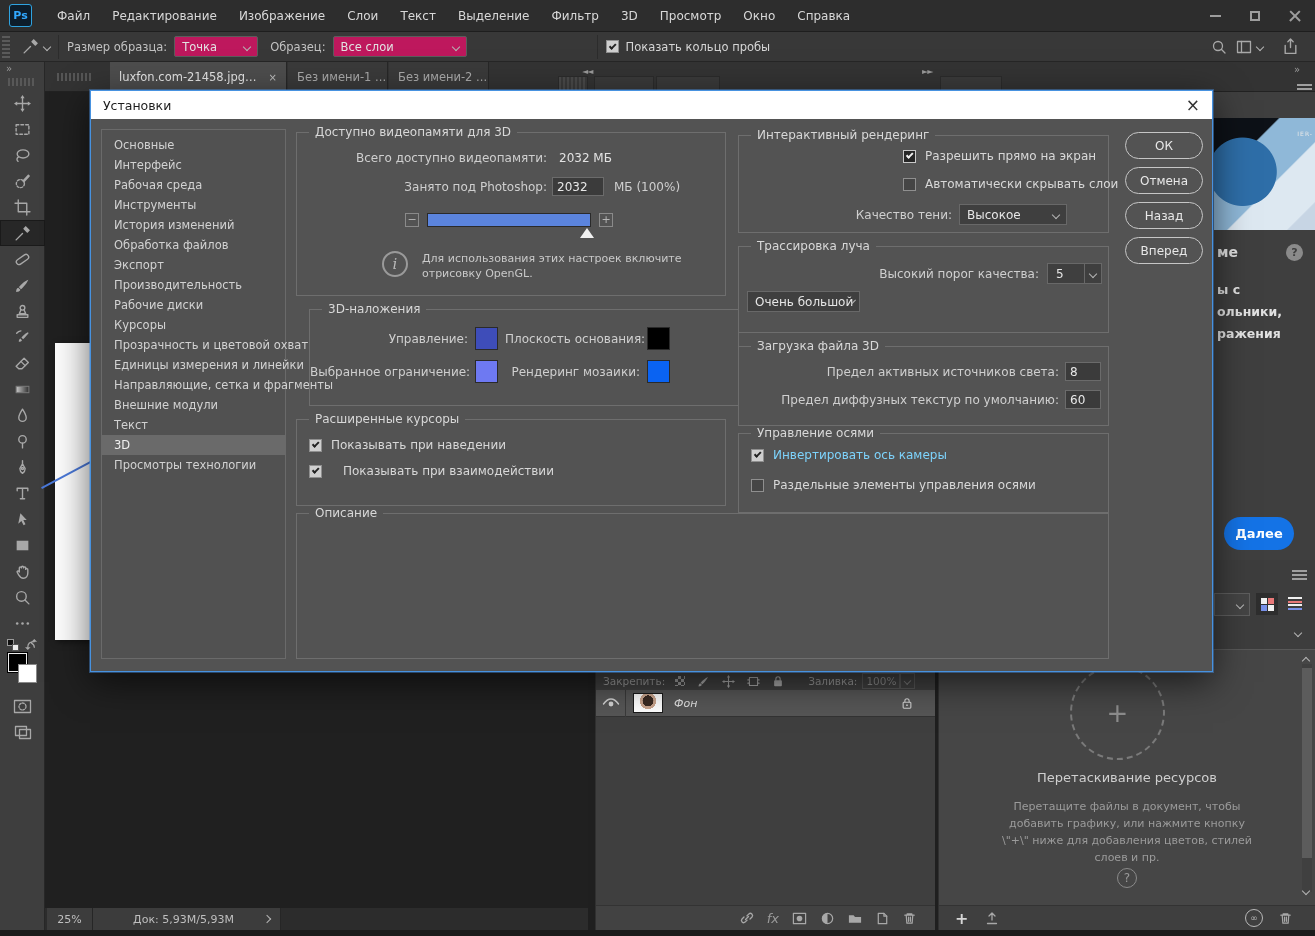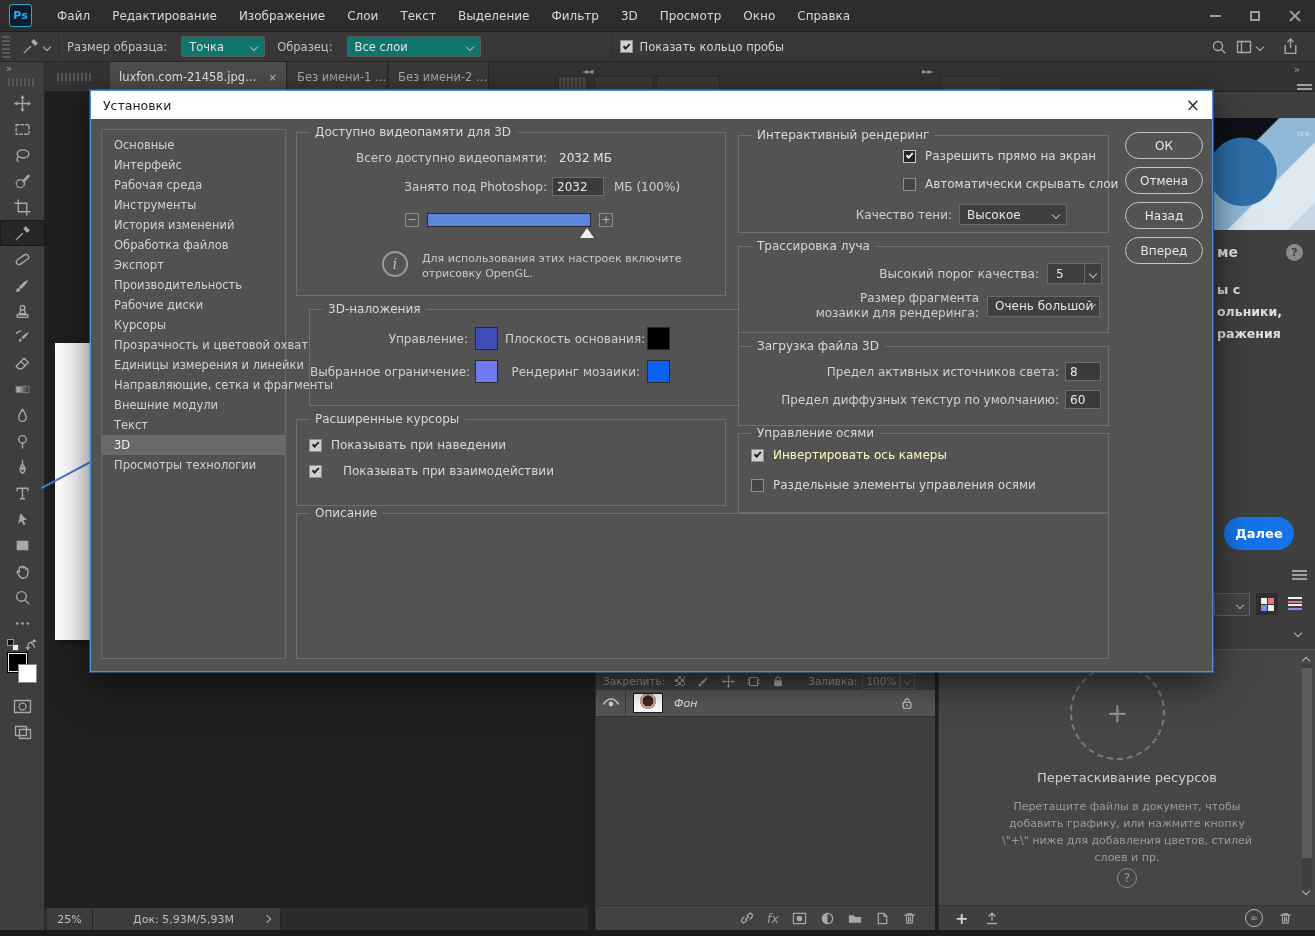--- a/index.html
+++ b/index.html
@@ -21,21 +21,21 @@
 .minbar{width:11px;height:2px;background:#9d9d9d}
 .maxbox{width:10px;height:10px;border:2px solid #9d9d9d}
 .xwrap{position:relative;width:12px;height:12px}
 .xwrap i{position:absolute;left:-1px;top:5px;width:14px;height:2.4px;background:#9d9d9d}
 .xwrap i:first-child{transform:rotate(45deg)}.xwrap i:last-child{transform:rotate(-45deg)}
 
 #optionsbar{left:0;top:32px;width:1315px;height:30px;background:#383838;border-bottom:1px solid #262626;display:flex;align-items:center}
 .obar-grip{width:8px;height:22px;margin-left:2px;background:repeating-linear-gradient(#5a5a5a 0 2px,transparent 2px 4px)}
 .vdiv{width:1px;height:24px;background:#2c2c2c;margin:0 8px}
 .olabel{color:#c2c2c2;font-size:11.5px;white-space:nowrap}
-.dropbox{display:inline-flex;align-items:center;justify-content:space-between;background:#0f766e;border:1px solid #5c5c5c;border-radius:2px;height:21px;padding:0 7px;color:#e2e2e2;font-size:11.5px;margin-left:14px}
+.dropbox{display:inline-flex;align-items:center;justify-content:space-between;background:#be185d;border:1px solid #5c5c5c;border-radius:2px;height:21px;padding:0 7px;color:#e2e2e2;font-size:11.5px;margin-left:7px}
 .cb{position:relative;display:inline-block;width:13px;height:13px;border:1px solid #8f8f8f;vertical-align:middle}
 .cb.light{background:#cfcfcf}
 .cb.light .tick{border-color:#222}
 .cb.darkcb{background:#262626;border-color:#c9c9c9}
 .cb.darkcb .tick{border-color:#f2f2f2}
 .cb.off{background:#454545}
 .tick{position:absolute;left:2px;top:2.5px;width:7px;height:3.5px;border-left:2px solid;border-bottom:2px solid;transform:rotate(-45deg)}
 
 #toolbar{left:0;top:62px;width:45px;height:874px;background:#3e3e3e;border-right:1px solid #272727}
 .tbar-head{height:14px;color:#9a9a9a;font-size:10px;padding:1px 0 0 6px;letter-spacing:-1px}
@@ -631,21 +631,20 @@
       <div class="drow" style="left:0;top:16px">
           <span class="rlabel" style="width:300px">Высокий порог качества:</span>
           <span class="combo" style="margin-left:8px">
             <span class="cval" style="width:36px">5</span>
             <span class="cchev">
               <span class="chv"></span>
             </span>
           </span>
         </div>
       <div class="drow" style="left:0;top:44px">
-          <span class="rlabel" style="width:240px;line-height:15px"><span>Размер фрагмента</span><br><span>мозаики для рендеринга:</span></span>
           <span class="dselect" style="width:113px;margin-left:8px">
             <span>Очень большой</span>
             <span class="chv"></span>
           </span>
         </div>
     </div>
 
     <div class="group" style="left:647px;top:227px;width:371px;height:80px">
       <span class="gtitle">Загрузка файла 3D</span>
       <div class="drow" style="left:0;top:15px">
@@ -657,21 +656,21 @@
           <input class="tbox" style="width: 36px; margin-left: 6px;" value="60">
         </div>
     </div>
 
     <div class="group" style="left:647px;top:314px;width:371px;height:80px">
       <span class="gtitle">Управление осями</span>
       <div class="drow" style="left:12px;top:14px;gap:9px">
           <span class="cb light">
             <span class="tick"></span>
           </span>
-          <span style="color:#fef9c3">Инвертировать ось камеры</span>
+          <span style="color:#7dd3fc">Инвертировать ось камеры</span>
         </div>
       <div class="drow" style="left:12px;top:44px;gap:9px">
           <span class="cb off"></span>
           <span style="color:#d8d8d8">Раздельные элементы управления осями</span>
         </div>
     </div>
 
     <div class="pbtn" style="top:13px">ОК</div>
     <div class="pbtn" style="top:48px">Отмена</div>
     <div class="pbtn" style="top:83px">Назад</div>

